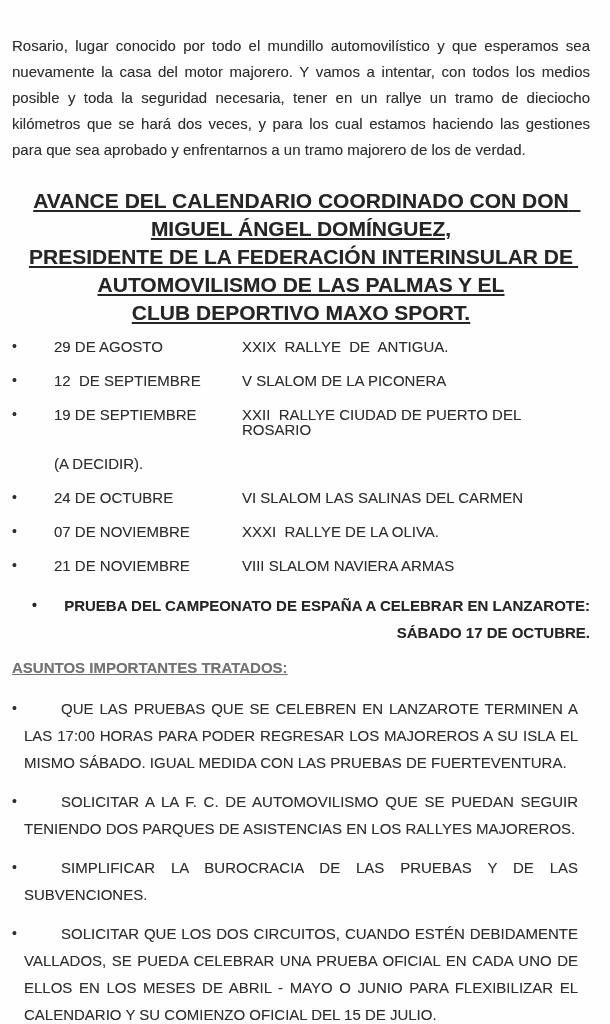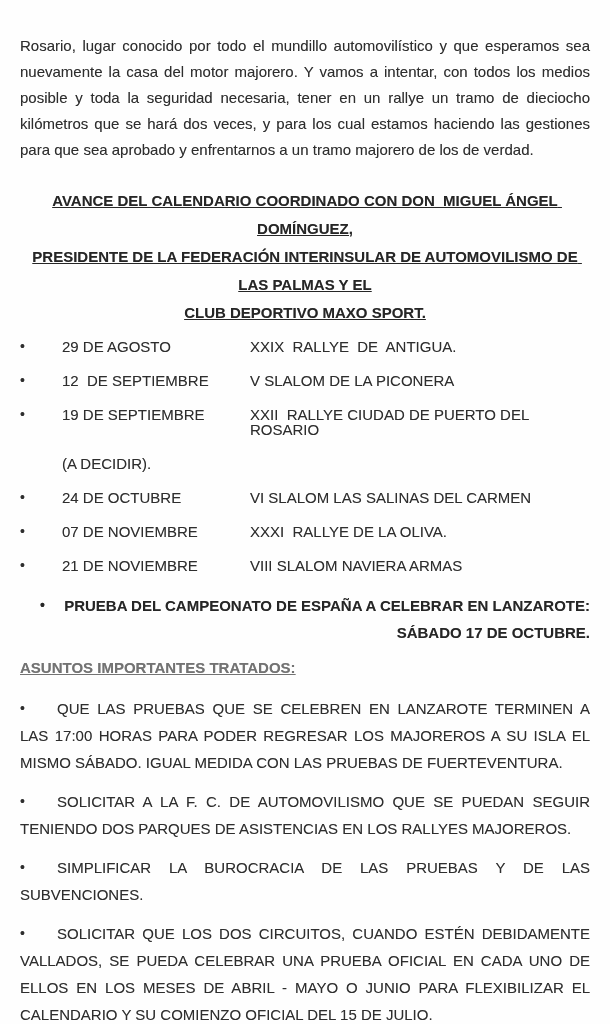--- a/index.html
+++ b/index.html
@@ -12,32 +12,32 @@
     height: 1024px;
     overflow: hidden;
     font-family: "Liberation Sans", sans-serif;
     color: #2e2e2e;
     text-shadow: 0 0 0.6px rgba(46,46,46,0.35);
   }
   .page {
     box-sizing: border-box;
     width: 610px;
     height: 1024px;
-    padding: 33px 20px 0 20px;
+    padding: 33px 20px 0 12px;
     background: #fefefe;
   }
   .intro {
     margin: 0;
     font-size: 15px;
     line-height: 26px;
     text-align: justify;
   }
   .cal-heading {
     margin: 24px 0 12px 0;
-    font-size: 15px;
+    font-size: 21px;
     font-weight: bold;
     text-align: center;
     line-height: 28px;
     color: #262626;
   }
   .cal-heading .hline {
     text-decoration: underline;
     white-space: pre-wrap;
   }
   .cal-list {
@@ -85,21 +85,21 @@
     margin-bottom: 12px;
   }
   .topic .bullet {
     position: absolute;
     left: 0;
     top: 0;
     font-size: 14px;
     line-height: 27px;
   }
   .topic .topic-text {
-    margin: 0;
+    margin: 12px;
     font-size: 15px;
     line-height: 27px;
     text-align: justify;
     text-indent: 37px;
   }
 </style>
 </head>
 <body>
 
 <div class="page">

